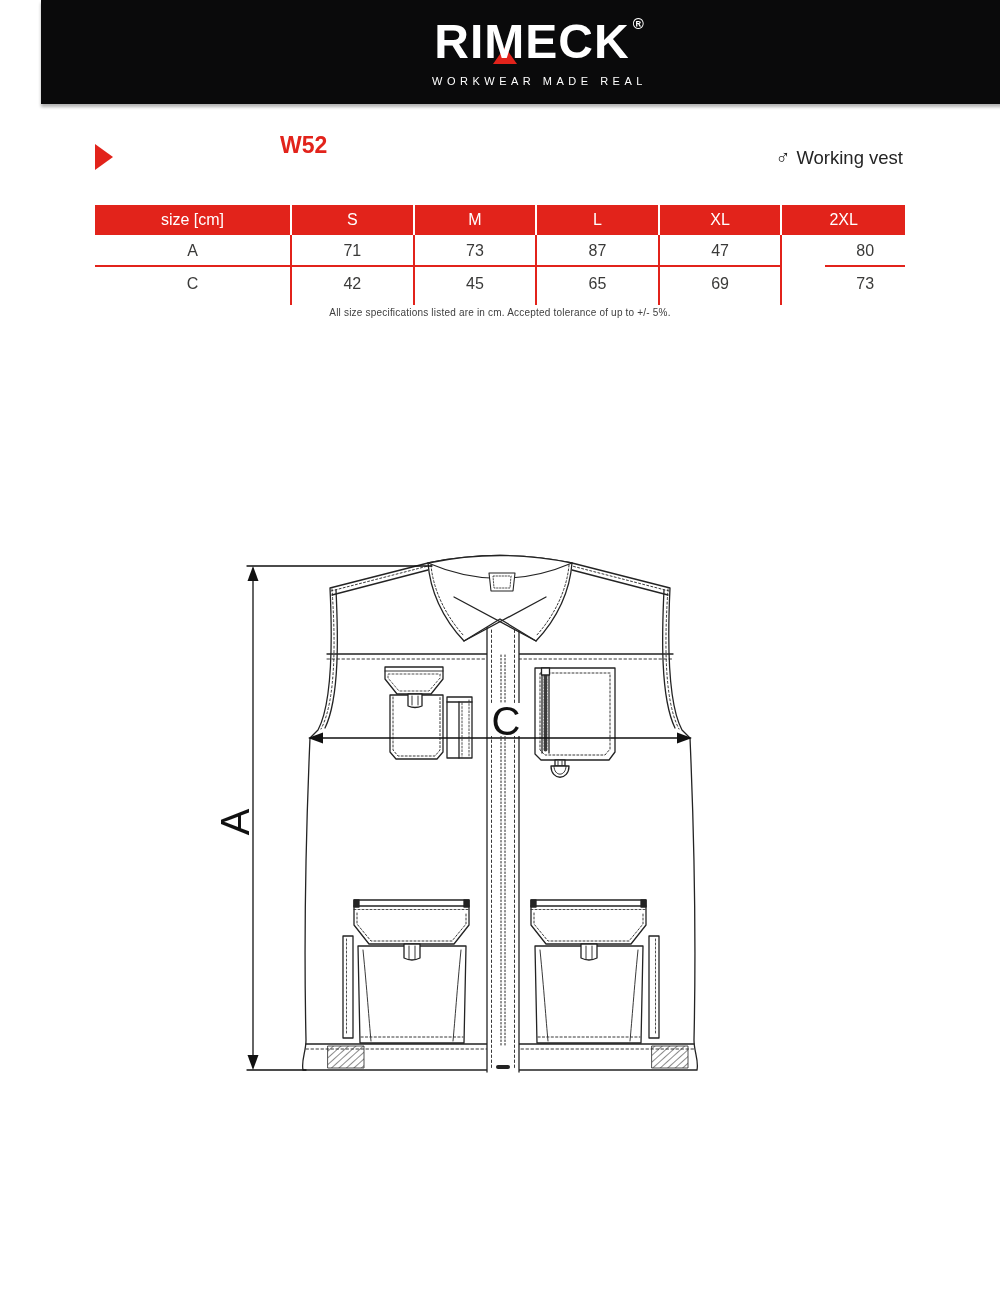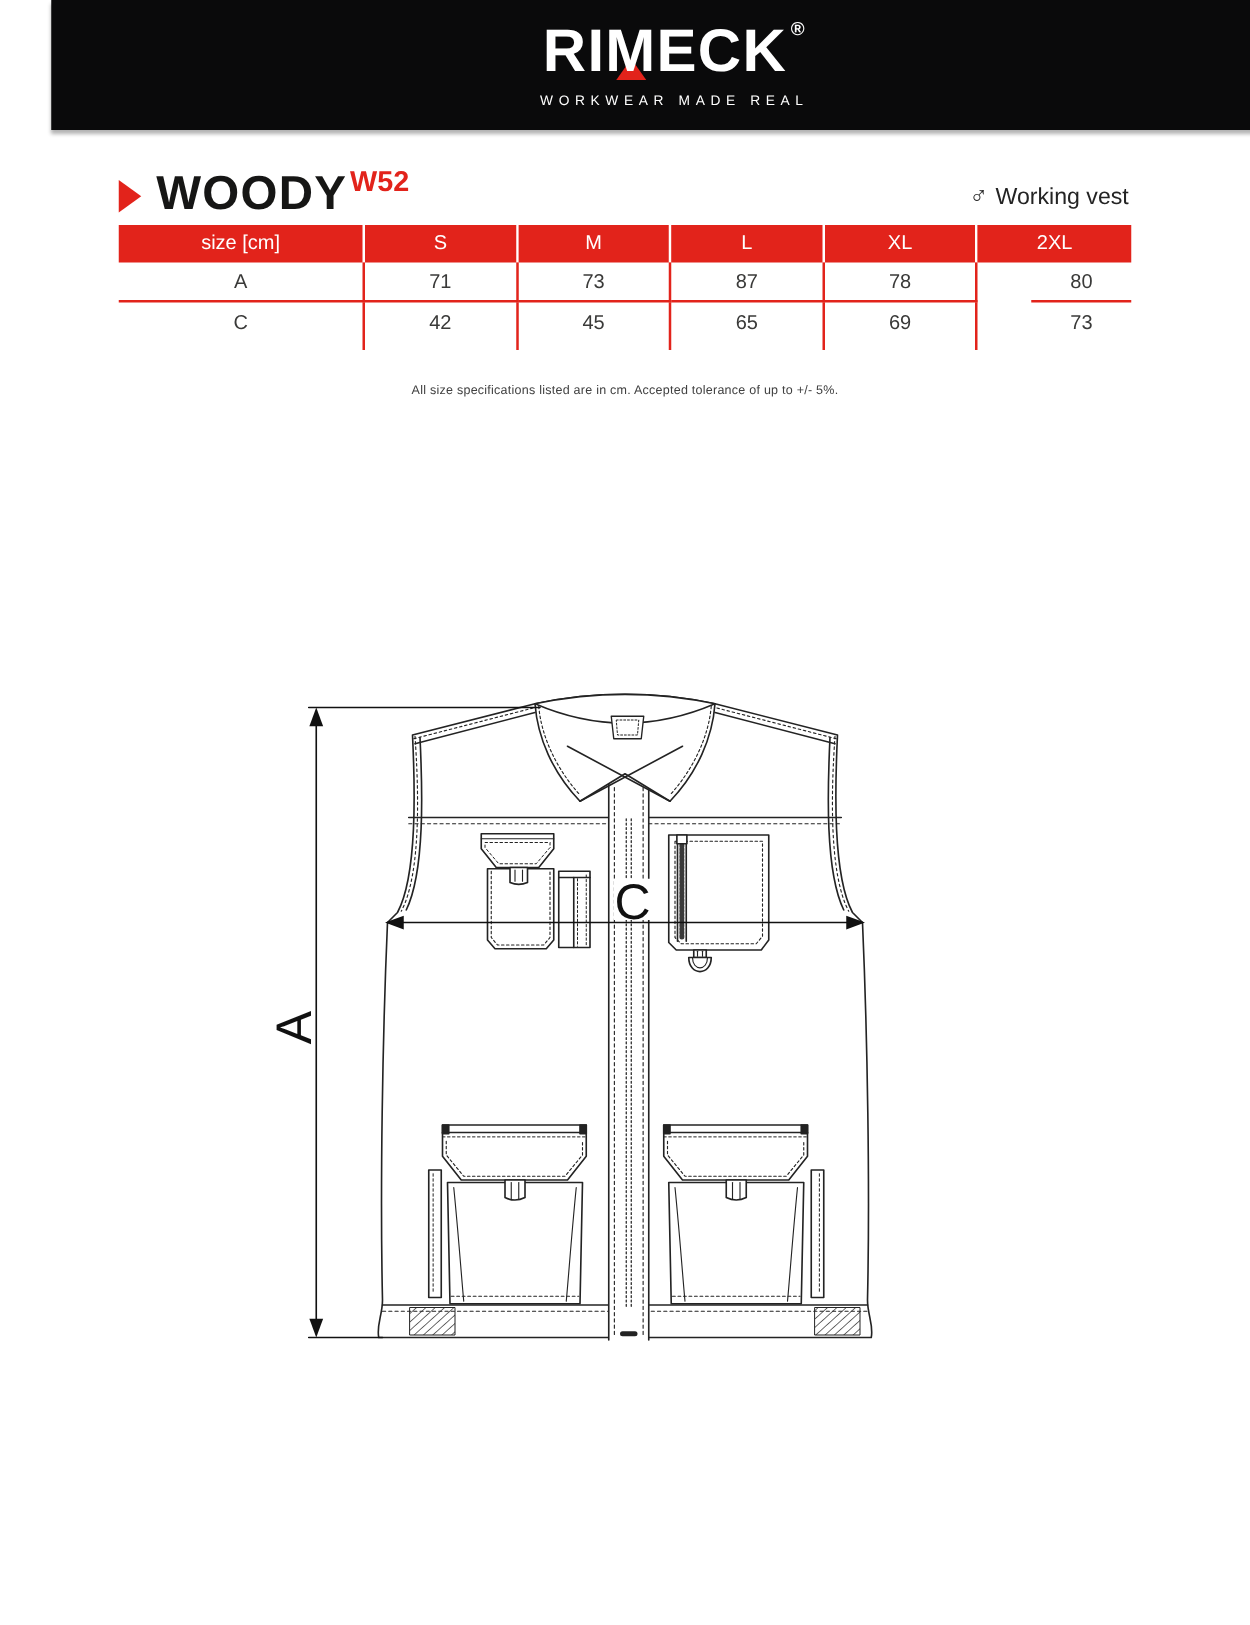--- a/index.html
+++ b/index.html
@@ -20,21 +20,21 @@
   
   .title-row{position:absolute;left:95px;top:138px;right:97px;height:40px;}
   .title-arrow{position:absolute;left:0;top:6px;width:0;height:0;
     border-top:13px solid transparent;border-bottom:13px solid transparent;border-left:18px solid #e2231b;}
   .product-name{position:absolute;left:30px;top:-4px;font-size:38px;font-weight:bold;letter-spacing:1px;color:#161615;}
   .product-code{position:absolute;left:185px;top:-6px;font-size:23px;font-weight:bold;color:#e2231b;}
   .category{position:absolute;right:0;top:8px;font-size:18.5px;color:#242424;}
   .gender{font-size:20px;margin-right:6px;}
 
   
-  .size-table{position:absolute;left:95px;top:180px;width:810px;}
+  .size-table{position:absolute;left:95px;top:205px;width:810px;}
   .tbl-head{display:grid;grid-template-columns:197px repeat(5,1fr);}
   .tbl-head .hc{background:#e2231b;color:#fff;font-size:16px;height:30px;line-height:30px;text-align:center;border-right:2px solid #fff;}
   .tbl-head .hc:last-child{border-right:none;}
   .tbl-body{display:grid;grid-template-columns:197px repeat(5,1fr);grid-template-rows:32px 38px;}
   .tbl-body .bc{font-size:16px;color:#3a3a39;text-align:center;border-right:2px solid #e2231b;}
   .tbl-body .bc.lastcol{border-right:none;margin-left:43px;}
   .tbl-body .rowA{border-bottom:2px solid #e2231b;line-height:31px;}
   .tbl-body .rowC{line-height:33px;}
 
   .note{position:absolute;left:0;top:307px;width:100%;text-align:center;font-size:10px;color:#404040;letter-spacing:.2px;}
@@ -50,40 +50,39 @@
     <span>RI</span>
       <span class="logo-m"><span class="glyph">M</span><span class="m-tri"></span></span>
       <span>ECK</span>
       <span class="logo-reg">®</span>
   </div>
   <div class="tagline">WORKWEAR MADE REAL</div>
 </div>
 
 <div class="title-row">
   <span class="title-arrow"></span>
-  <span class="product-name">WOODY</span>
   <span class="product-code">W52</span>
   <span class="category"><span class="gender">♂</span><span>Working vest</span></span>
 </div>
 
 <div class="size-table">
   <div class="tbl-head">
     <div class="hc">size [cm]</div>
     <div class="hc">S</div>
     <div class="hc">M</div>
     <div class="hc">L</div>
     <div class="hc">XL</div>
     <div class="hc">2XL</div>
   </div>
   <div class="tbl-body">
     <div class="bc rowA">A</div>
     <div class="bc rowA">71</div>
     <div class="bc rowA">73</div>
     <div class="bc rowA">87</div>
-    <div class="bc rowA">78</div>
+    <div class="bc rowA">47</div>
     <div class="bc rowA lastcol">80</div>
     <div class="bc rowC">C</div>
     <div class="bc rowC">42</div>
     <div class="bc rowC">45</div>
     <div class="bc rowC">65</div>
     <div class="bc rowC">69</div>
     <div class="bc rowC lastcol">73</div>
   </div>
 </div>
 

